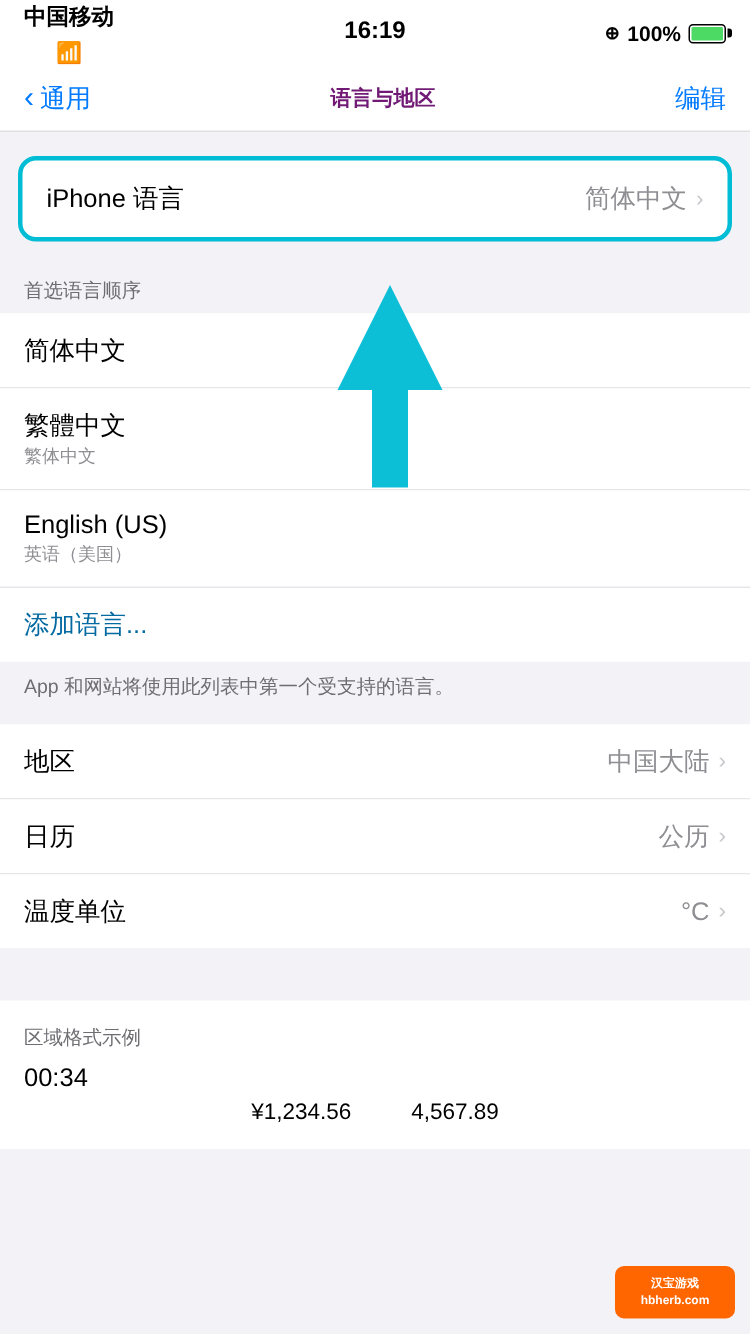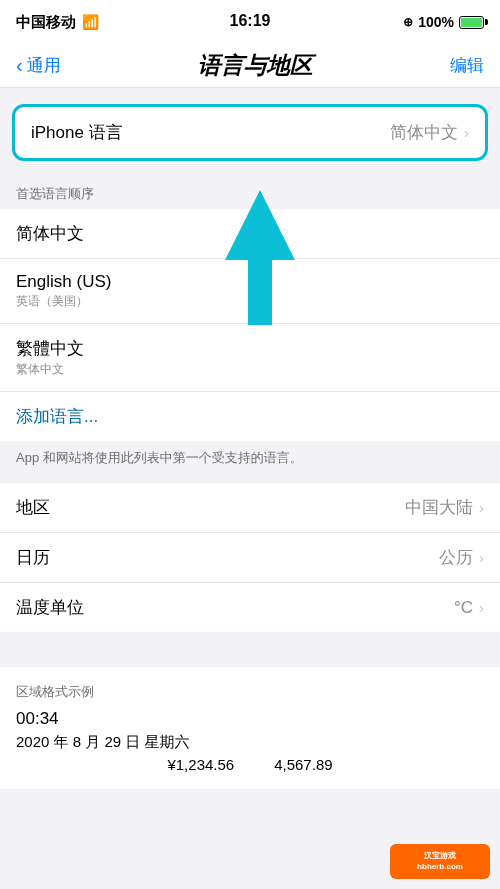--- a/index.html
+++ b/index.html
@@ -22,20 +22,21 @@
       padding: 0 16px;
       font-size: 15px;
       font-weight: 600;
     }
     .status-bar-left {
       display: flex;
       align-items: center;
       gap: 6px;
       font-size: 15px;
       font-weight: 600;
+      flex-direction: column;
     }
     .status-bar-center {
       font-size: 16px;
       font-weight: 600;
       position: absolute;
       left: 50%;
       transform: translateX(-50%);
       top: 12px;
     }
     .status-bar-right {
@@ -87,24 +88,23 @@
       display: flex;
       align-items: center;
       gap: 4px;
     }
     .nav-back-chevron {
       font-size: 20px;
       font-weight: 300;
       margin-top: -1px;
     }
     .nav-title {
-      font-size: 23px;
+      font-size: 14px;
       font-weight: 600;
-      color: #000000;
-      font-style: italic;
+      color: #701a75;
     }
     .nav-edit {
       color: #007aff;
       font-size: 17px;
     }
 
     
     .content {
       padding: 0;
       overflow-y: auto;
@@ -248,21 +248,21 @@
       height: 150px;
       pointer-events: none;
       z-index: 100;
     }
 
     
     .watermark {
       position: absolute;
       bottom: 10px;
       right: 10px;
-      width: 100px;
+      width: 80px;
       height: 35px;
       background: #ff6600;
       border-radius: 6px;
       display: flex;
       align-items: center;
       justify-content: center;
       font-size: 9px;
       color: #fff;
       font-weight: bold;
       z-index: 200;
@@ -312,29 +312,29 @@
   <div class="list-group">
 
     <div class="list-row">
       <div class="list-row-left">
         <span class="list-row-main">简体中文</span>
       </div>
     </div>
 
     <div class="list-row">
       <div class="list-row-left">
+        <span class="list-row-main">繁體中文</span>
+        <span class="list-row-sub">繁体中文</span>
+      </div>
+    </div>
+
+    <div class="list-row">
+      <div class="list-row-left">
         <span class="list-row-main">English (US)</span>
         <span class="list-row-sub">英语（美国）</span>
-      </div>
-    </div>
-
-    <div class="list-row">
-      <div class="list-row-left">
-        <span class="list-row-main">繁體中文</span>
-        <span class="list-row-sub">繁体中文</span>
       </div>
     </div>
 
     <div class="list-row add-lang">
       <span>添加语言...</span>
     </div>
   </div>
 
   <div class="info-text">App 和网站将使用此列表中第一个受支持的语言。</div>
 
@@ -361,21 +361,20 @@
       <span class="list-row-value">
         <span>°C</span>
         <span class="chevron-right">›</span>
       </span>
     </div>
   </div>
 
   <div class="format-section">
     <div class="format-title">区域格式示例</div>
     <div class="format-time">00:34</div>
-    <div class="format-date">2020 年 8 月 29 日 星期六</div>
     <div class="format-numbers">
       <span>¥1,234.56</span>
       <span>4,567.89</span>
     </div>
   </div>
 
 </div>
 
 <svg class="arrow-overlay" viewBox="0 0 120 150" xmlns="http://www.w3.org/2000/svg">
   <defs>

